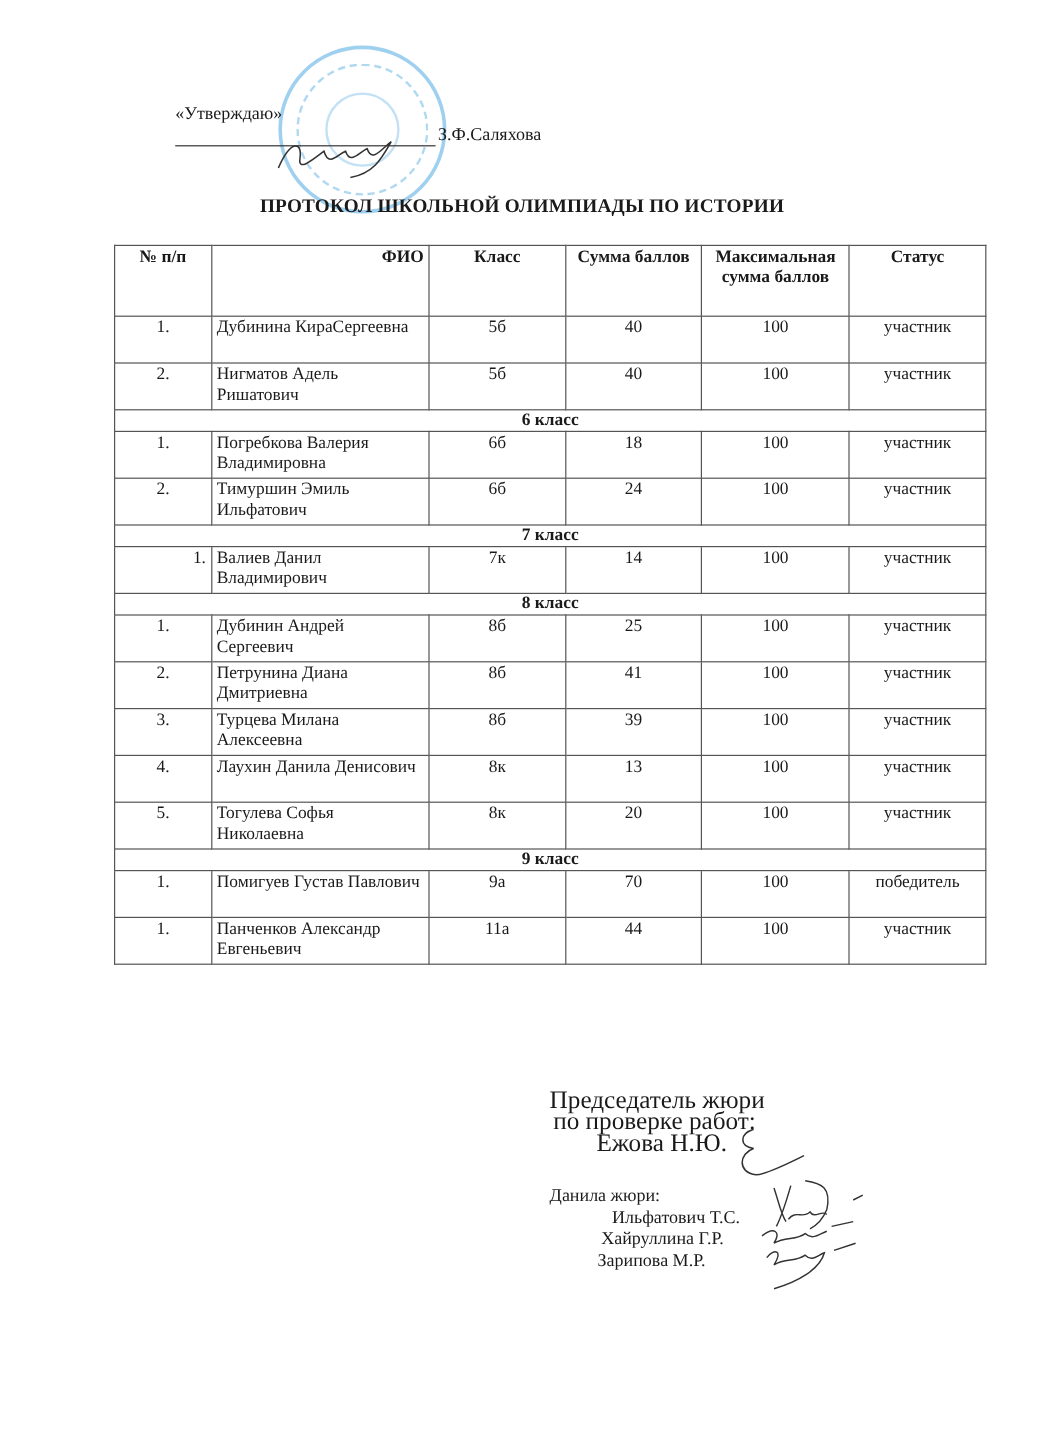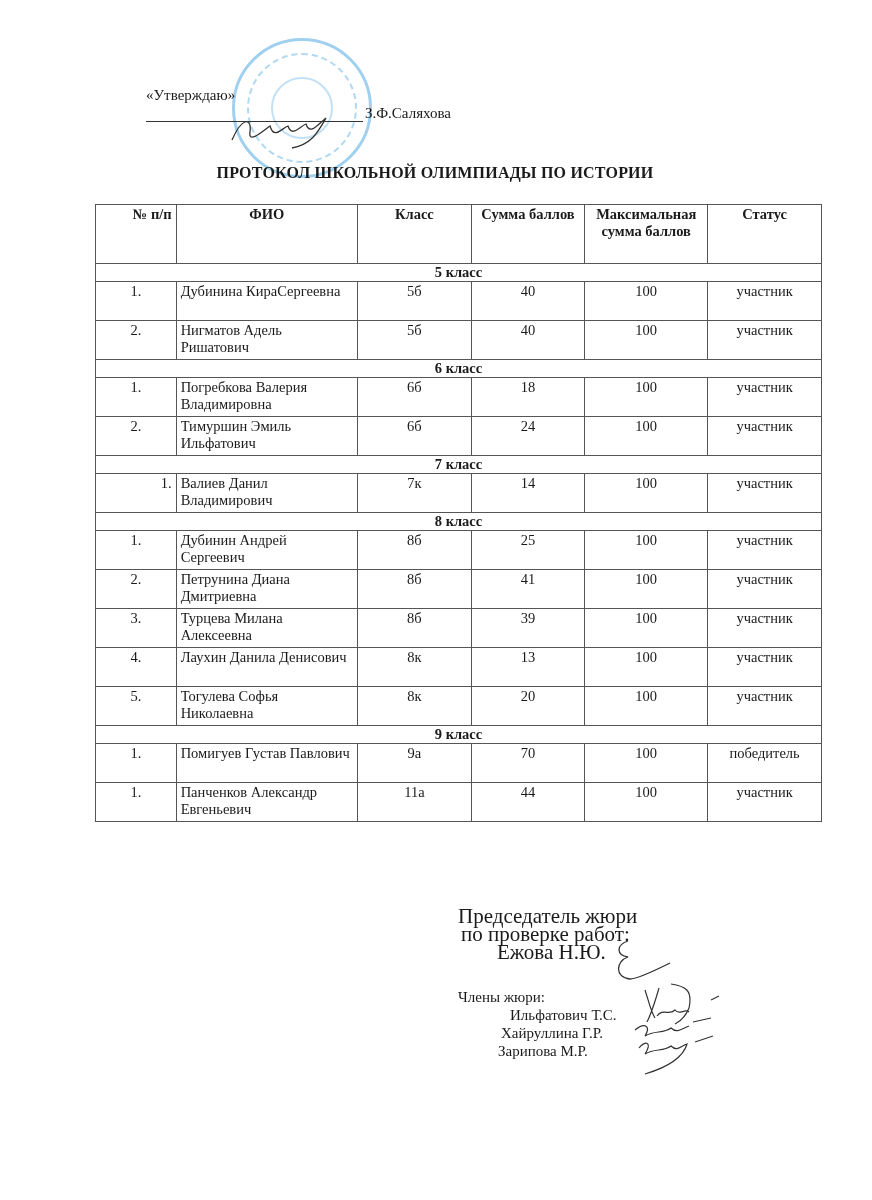--- a/index.html
+++ b/index.html
@@ -28,21 +28,21 @@
     position: absolute; left: 0; width: 780px; top: 164px; text-align: center;
     font-weight: bold; font-size: 16px; letter-spacing: 0.2px; padding-left: 90px; box-sizing: border-box;
   }
   table.protocol {
     position: absolute; left: 95px; top: 204px; width: 727px; border-collapse: collapse; font-size: 14.5px;
   }
   table.protocol td, table.protocol th {
     border: 1px solid #555; padding: 1px 4px; vertical-align: top; line-height: 17px;
   }
   table.protocol th { font-weight: bold; text-align: center; height: 56px; }
-  table.protocol th.c-num { text-align: right; }
+  table.protocol th.c-num { text-align: center; }
   .c-num { width: 72px; text-align: center; }
   .c-fio { width: 173px; text-align: left; }
   .c-class { width: 105px; text-align: center; }
   .c-sum { width: 105px; text-align: center; }
   .c-max { width: 114px; text-align: center; }
   .c-status { width: 105px; text-align: center; }
   tr.section td { text-align: center; font-weight: bold; height: 14px; line-height: 15px; }
   tr.data td { height: 36px; }
   .jury { position: absolute; left: 458px; top: 907px; font-size: 21px; line-height: 18px; }
   .jury .chair-title { padding-left: 0; }
@@ -67,31 +67,28 @@
 <svg class="signature" style="left:222px;top:112px" width="120" height="40">
   <path d="M10 28 C 20 5, 30 5, 28 20 C 26 32, 40 20, 48 14 C 52 28, 60 16, 66 14 C 70 26, 78 14, 84 12 C 88 24, 96 12, 104 6 C 96 20, 90 32, 70 36" fill="none" stroke="#333" stroke-width="1.3"></path>
 </svg>
 
 <div class="title">ПРОТОКОЛ ШКОЛЬНОЙ ОЛИМПИАДЫ ПО ИСТОРИИ</div>
 
 <table class="protocol">
   <thead>
     <tr>
       <th class="c-num">№ п/п</th>
-      <th class="c-fio" style="text-align:center">ФИО</th>
+      <th class="c-fio" style="text-align:right">ФИО</th>
       <th class="c-class">Класс</th>
       <th class="c-sum">Сумма баллов</th>
       <th class="c-max">Максимальная сумма баллов</th>
       <th class="c-status">Статус</th>
     </tr>
   </thead>
   <tbody id="table-body">
-      <tr class="section">
-        <td colspan="6">5 класс</td>
-      </tr>
       <tr class="data">
         <td class="c-num">1.</td>
         <td class="c-fio">Дубинина КираСергеевна</td>
         <td class="c-class">5б</td>
         <td class="c-sum">40</td>
         <td class="c-max">100</td>
         <td class="c-status">участник</td>
       </tr>
       <tr class="data">
         <td class="c-num">2.</td>
@@ -199,21 +196,21 @@
 <div class="jury">
   <div class="chair-title">Председатель жюри</div>
   <div class="chair-sub">по проверке работ:</div>
   <div class="chair-name">Ежова Н.Ю.</div>
 </div>
 <svg class="signature" style="left:608px;top:935px" width="70" height="50">
   <path d="M20 6 C 8 10, 8 20, 20 22 C 8 26, 6 42, 22 44 C 30 44, 50 34, 62 28" fill="none" stroke="#333" stroke-width="1.3"></path>
 </svg>
 
 <div class="members">
-  <div>Члены жюри:</div>
+  <div>Данила жюри:</div>
   <div class="m">Ильфатович Т.С.</div>
   <div class="m2">Хайруллина Г.Р.</div>
   <div class="m3">Зарипова М.Р.</div>
 </div>
 <svg class="signature" style="left:615px;top:978px" width="110" height="100">
   <path d="M30 12 C 34 24, 36 34, 40 40 M 44 10 C 40 24, 36 36, 32 44 M 42 38 C 48 30, 54 38, 60 32 C 64 38, 70 30, 74 34 M 56 6 C 70 8, 78 12, 74 30 C 70 40, 64 44, 60 46" fill="none" stroke="#333" stroke-width="1.2"></path>
   <path d="M20 52 C 30 44, 36 48, 30 58 C 40 52, 48 56, 56 50 C 62 56, 68 50, 74 48 M 78 44 L 96 40" fill="none" stroke="#333" stroke-width="1.2"></path>
   <path d="M24 70 C 30 62, 38 64, 30 76 C 40 70, 48 74, 56 68 C 62 74, 66 68, 72 66 C 68 80, 50 90, 30 96 M 80 64 L 98 58" fill="none" stroke="#333" stroke-width="1.2"></path>
   <path d="M96 22 L 104 18" fill="none" stroke="#333" stroke-width="1.2"></path>
 </svg>

